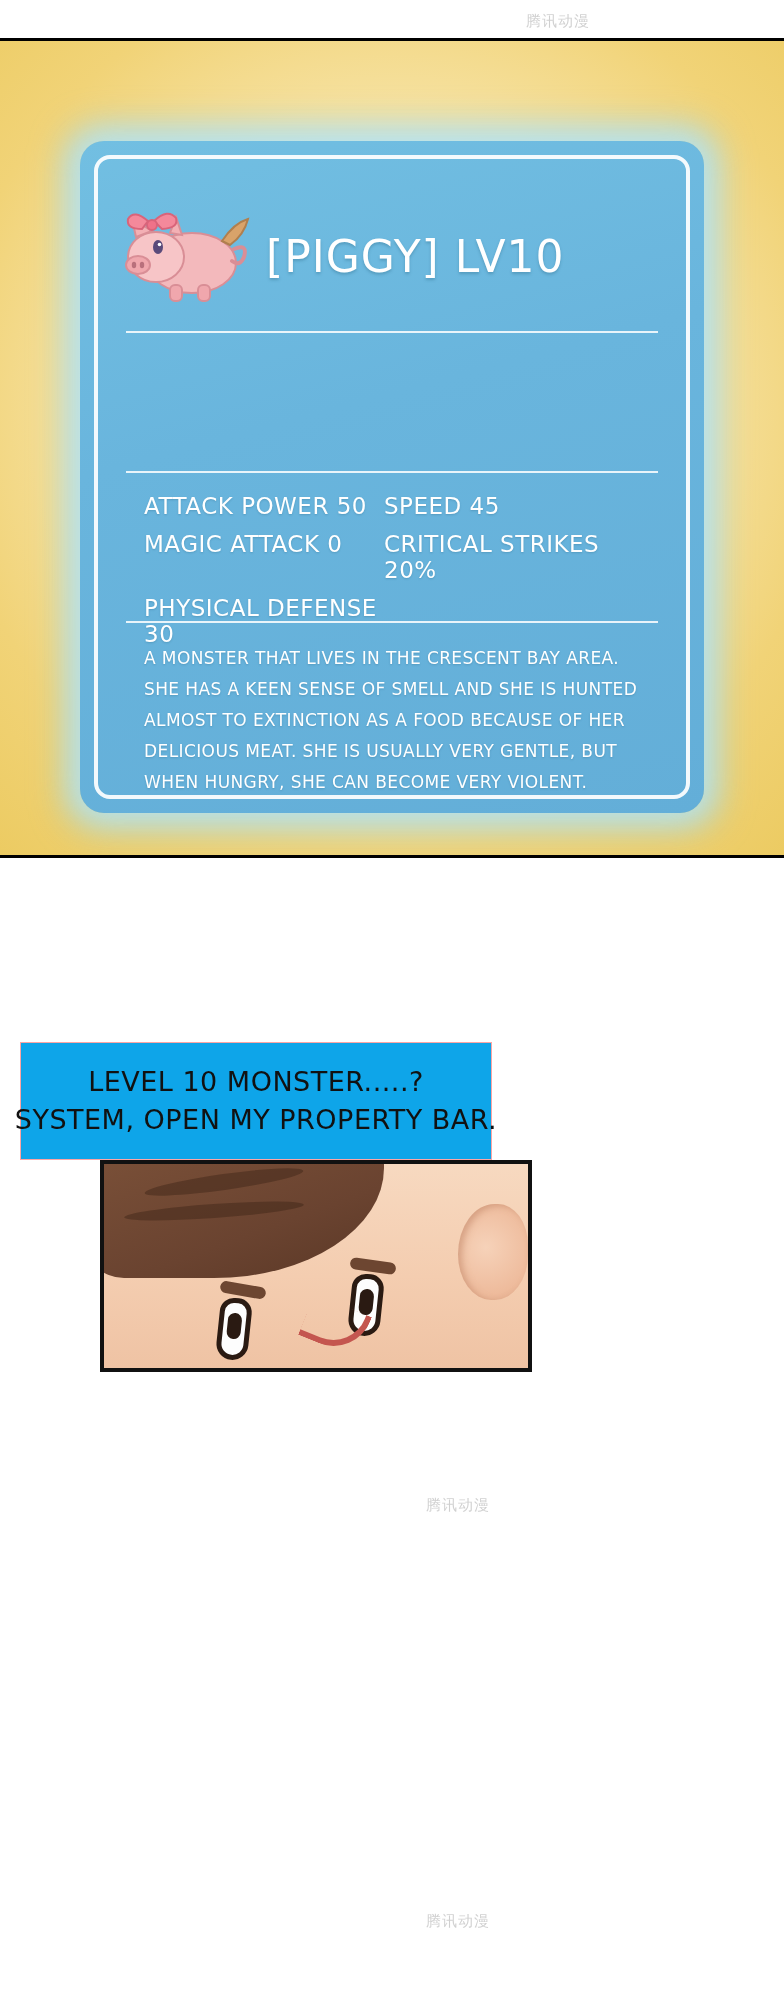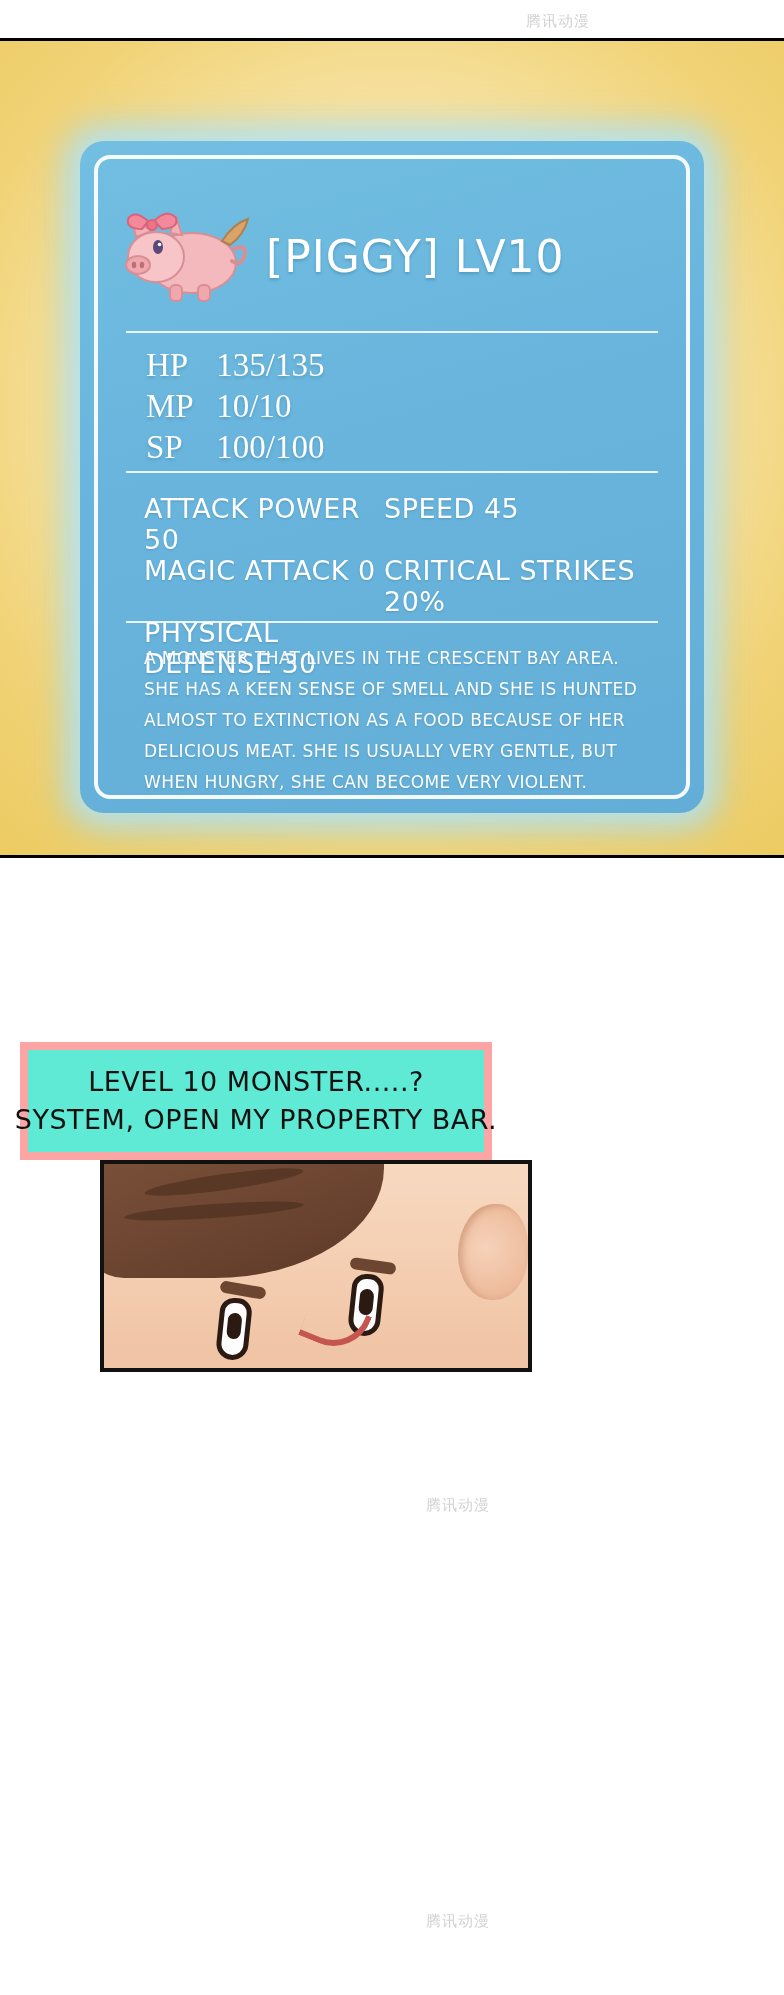--- a/index.html
+++ b/index.html
@@ -130,23 +130,24 @@
   }
   .vitals span.lbl { display: inline-block; width: 62px; }
 
   .stats-grid {
     position: absolute;
     left: 64px;
     top: 352px;
     right: 46px;
     display: grid;
     grid-template-columns: 240px auto;
+    row-gap: 12px;
     color: #ffffff;
     font-family: "DejaVu Sans", sans-serif;
-    font-size: 27px;
+    font-size: 23px;
     letter-spacing: 0.5px;
     text-shadow: 0 1px 2px rgba(40,100,130,0.3);
   }
 
   .description {
     position: absolute;
     left: 64px;
     top: 502px;
     right: 48px;
     color: #ffffff;
@@ -167,22 +168,22 @@
     background: #ffffff;
   }
 
   
   .dialogue-box {
     position: absolute;
     left: 20px;
     top: 1042px;
     width: 472px;
     height: 118px;
-    background: #5eead4;
-    border: 8px solid #fca5a5;
+    background: #0ea5e9;
+    border: 1px solid #fca5a5;
     box-sizing: border-box;
     display: flex;
     flex-direction: column;
     align-items: center;
     justify-content: center;
   }
   .dialogue-line {
     color: #111111;
     font-family: "DejaVu Sans", sans-serif;
     font-size: 27px;
@@ -321,34 +322,20 @@
           <path d="M120 48 q14 -6 10 8 q-4 10 -12 4" fill="none" stroke="#d98e96" stroke-width="4" stroke-linecap="round"></path>
 
           <path d="M108 40 q12 -18 26 -22 q-4 16 -18 26 Z" fill="#d9a36a" stroke="#b07f4e" stroke-width="2"></path>
         </svg>
       </div>
       <div class="title-text">[PIGGY] LV10</div>
     </div>
 
     <div class="divider div-1"></div>
 
-    <div class="vitals">
-      <div>
-        <span class="lbl">HP</span>
-        <span>135/135</span>
-      </div>
-      <div>
-        <span class="lbl">MP</span>
-        <span>10/10</span>
-      </div>
-      <div>
-        <span class="lbl">SP</span>
-        <span>100/100</span>
-      </div>
-    </div>
 
     <div class="divider div-2"></div>
 
     <div class="stats-grid">
       <div>ATTACK POWER 50</div>
       <div>SPEED 45</div>
       <div>MAGIC ATTACK 0</div>
       <div>CRITICAL STRIKES  20%</div>
       <div>PHYSICAL DEFENSE 30</div>
     </div>

